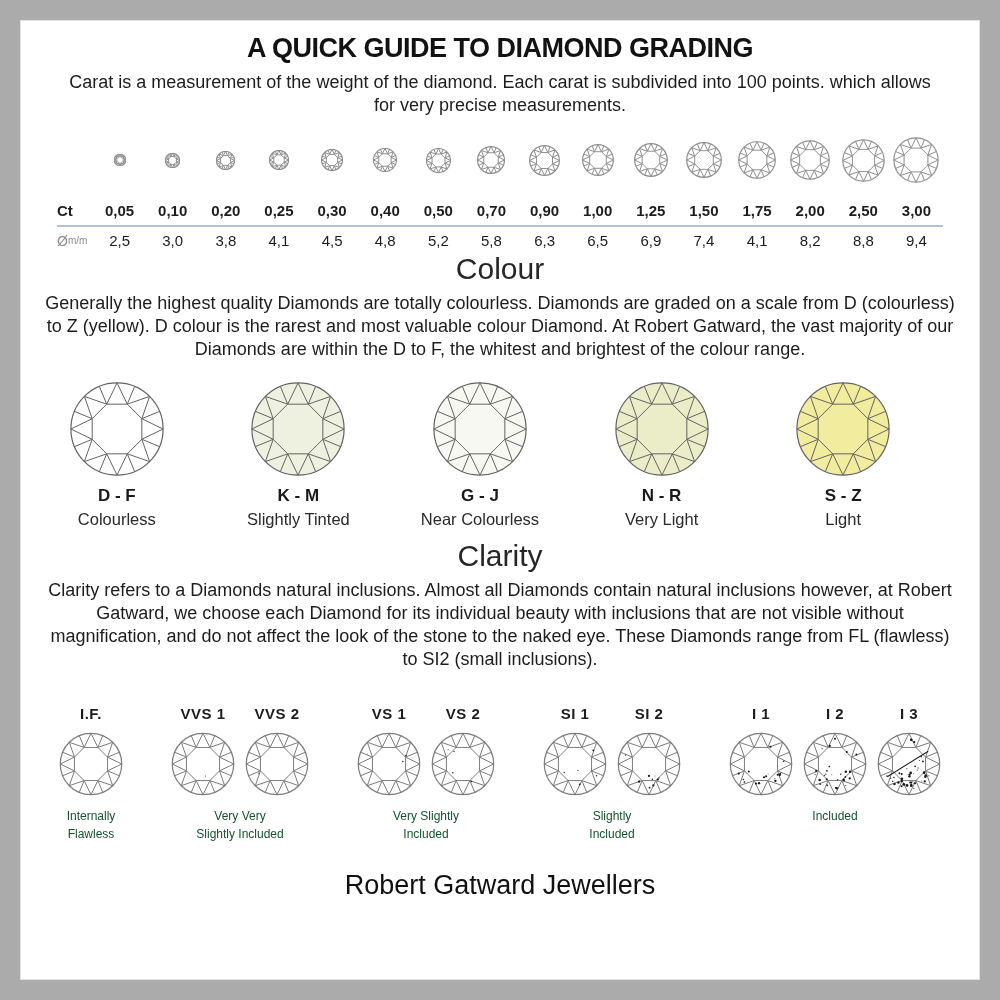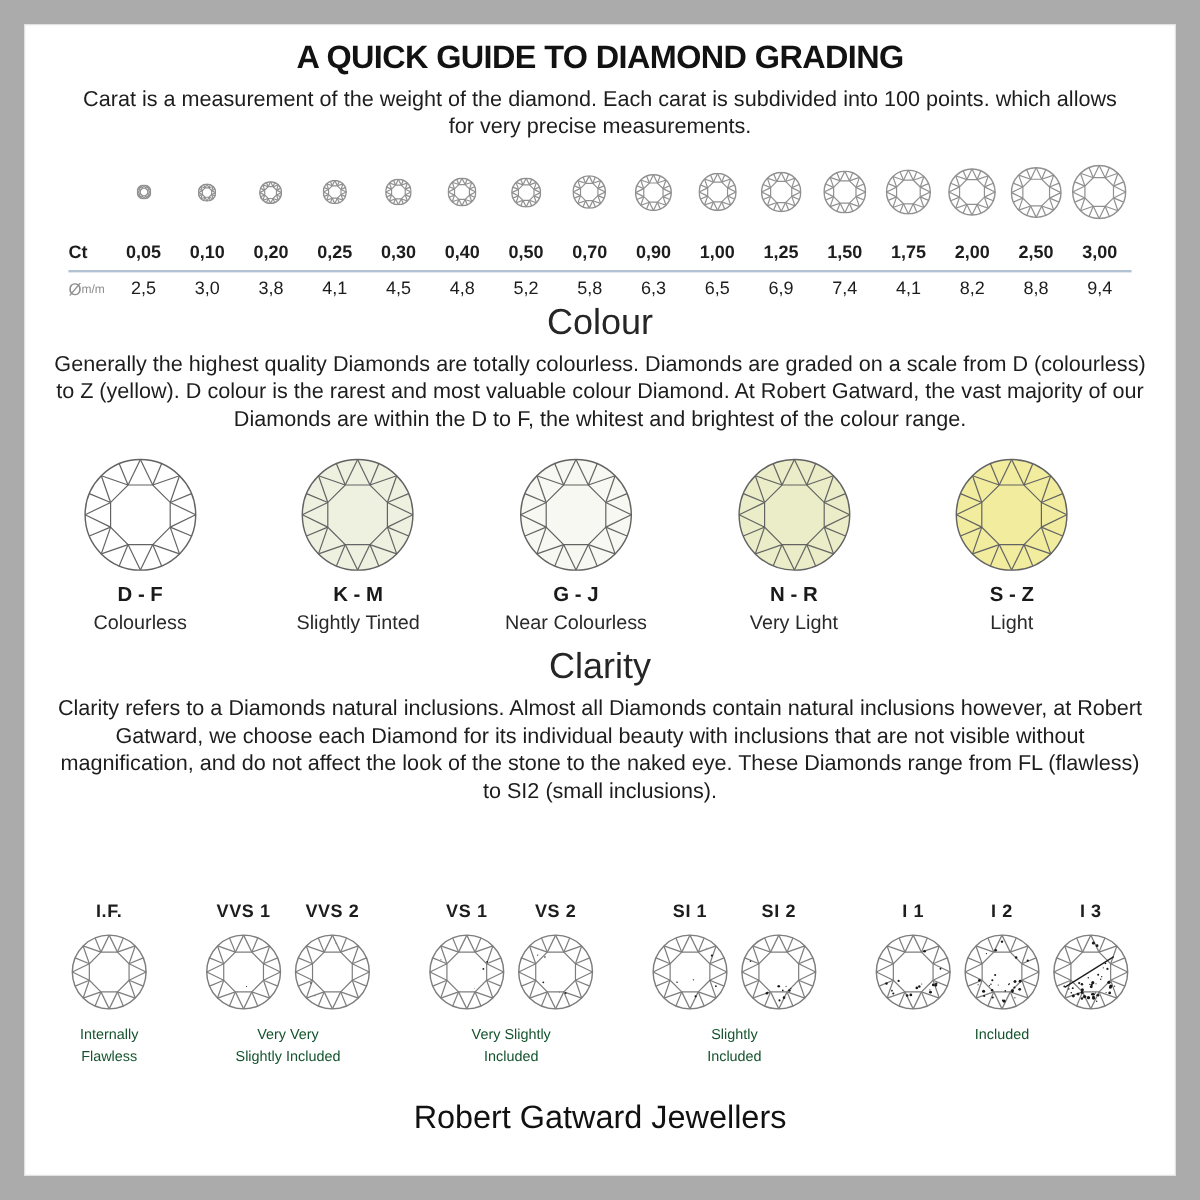--- a/index.html
+++ b/index.html
@@ -35,21 +35,21 @@
   .cdivider{border:none;border-top:2px solid #b3c2d3;margin:4px 0 3px 0;}
   
   .colour-row{
     display:flex;margin:20px 60px 0 20px;gap:28px;
   }
   .colour-grade{flex:1;display:flex;flex-direction:column;align-items:center;}
   .grade-range{margin-top:9px;font-size:17px;font-weight:700;color:#1a1a1a;}
   .grade-label{margin-top:4px;font-size:16.5px;color:#2a2a2a;}
   
   .clarity-row{display:flex;justify-content:center;gap:46px;margin-top:34px;align-items:flex-start;}
-  .clarity-group{display:flex;flex-direction:column;align-items:center;margin-top:46px;}
+  .clarity-group{display:flex;flex-direction:column;align-items:center;}
   .grade-row{display:flex;gap:8px;}
   .grade-item{display:flex;flex-direction:column;align-items:center;width:66px;}
   .clarity-grade-label{font-size:15px;font-weight:700;letter-spacing:0.5px;height:18px;}
   .grade-item svg{margin-top:9px;}
   .group-caption{
     margin-top:11px;font-size:12px;line-height:18px;text-align:center;
     white-space:pre-line;color:#14532d;
   }
   .footer{
     margin-top:24px;text-align:center;font-size:27px;line-height:36px;color:#111;

